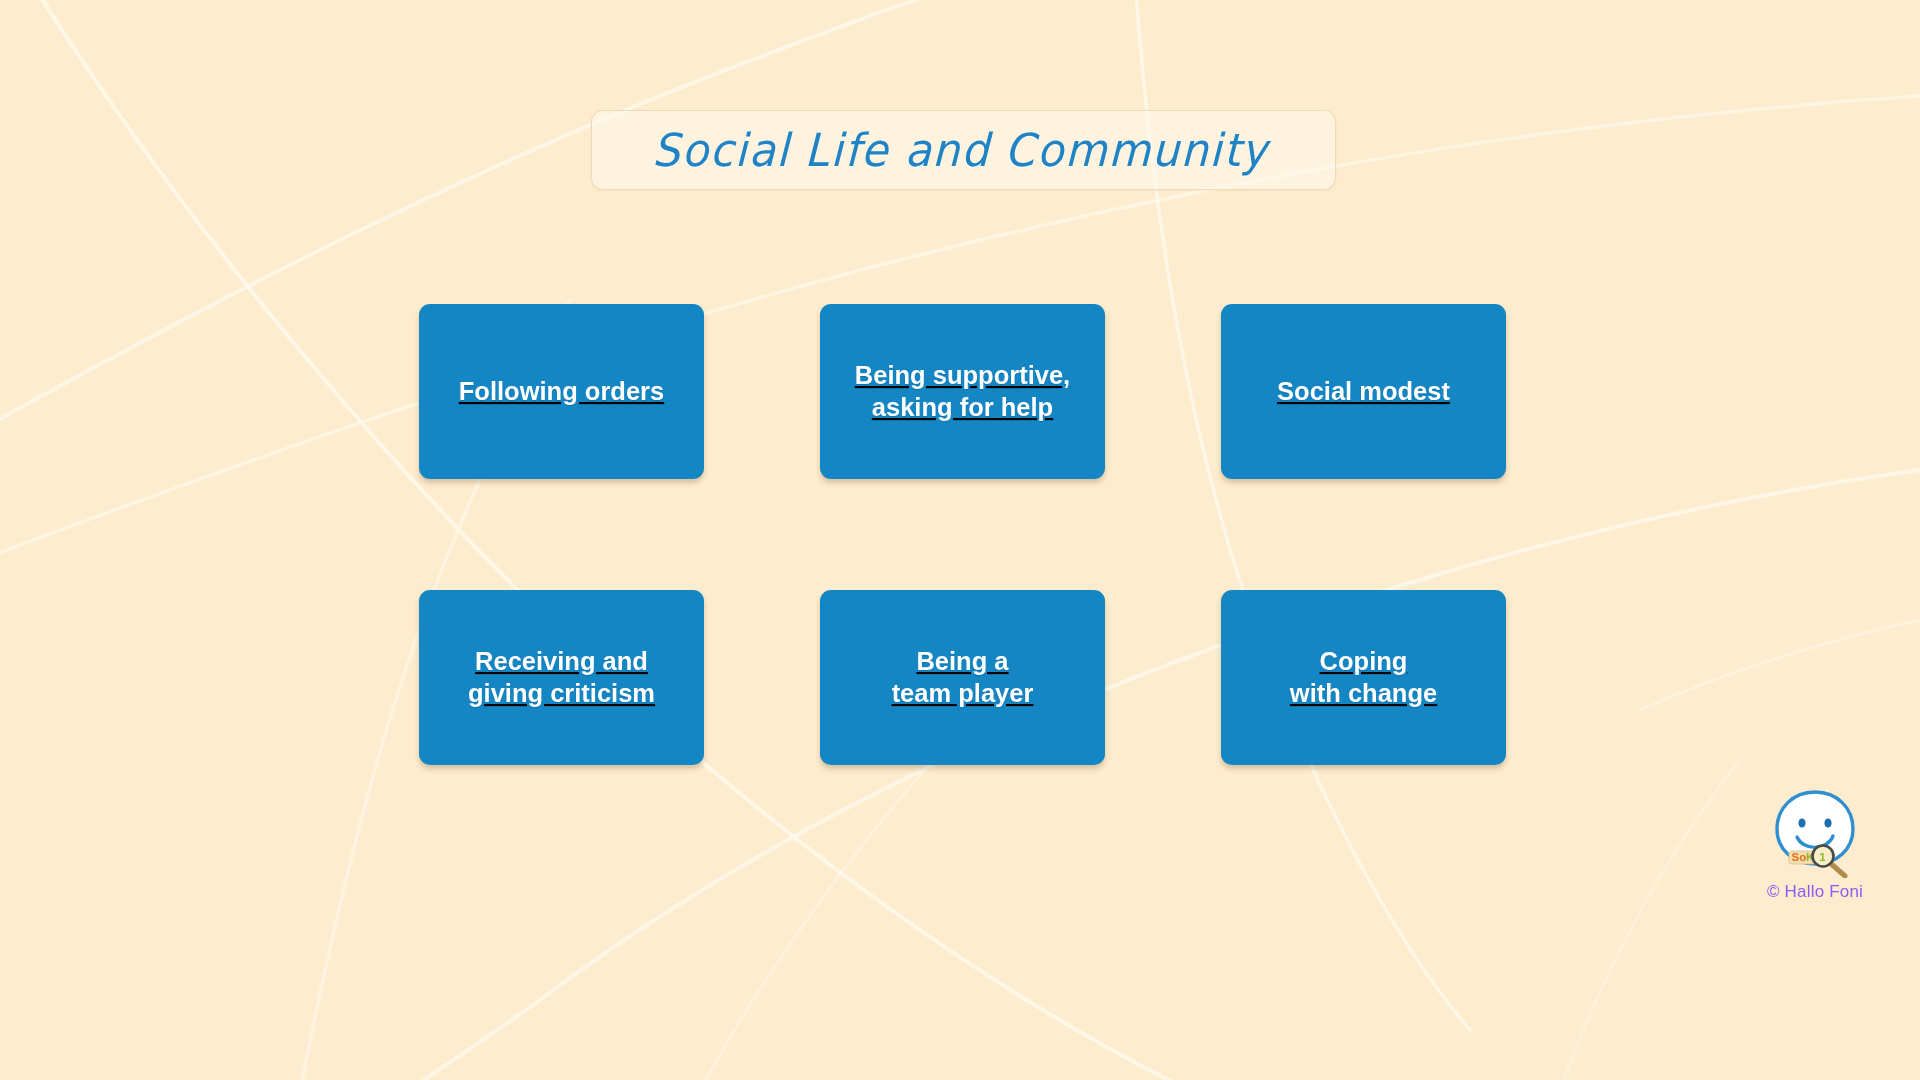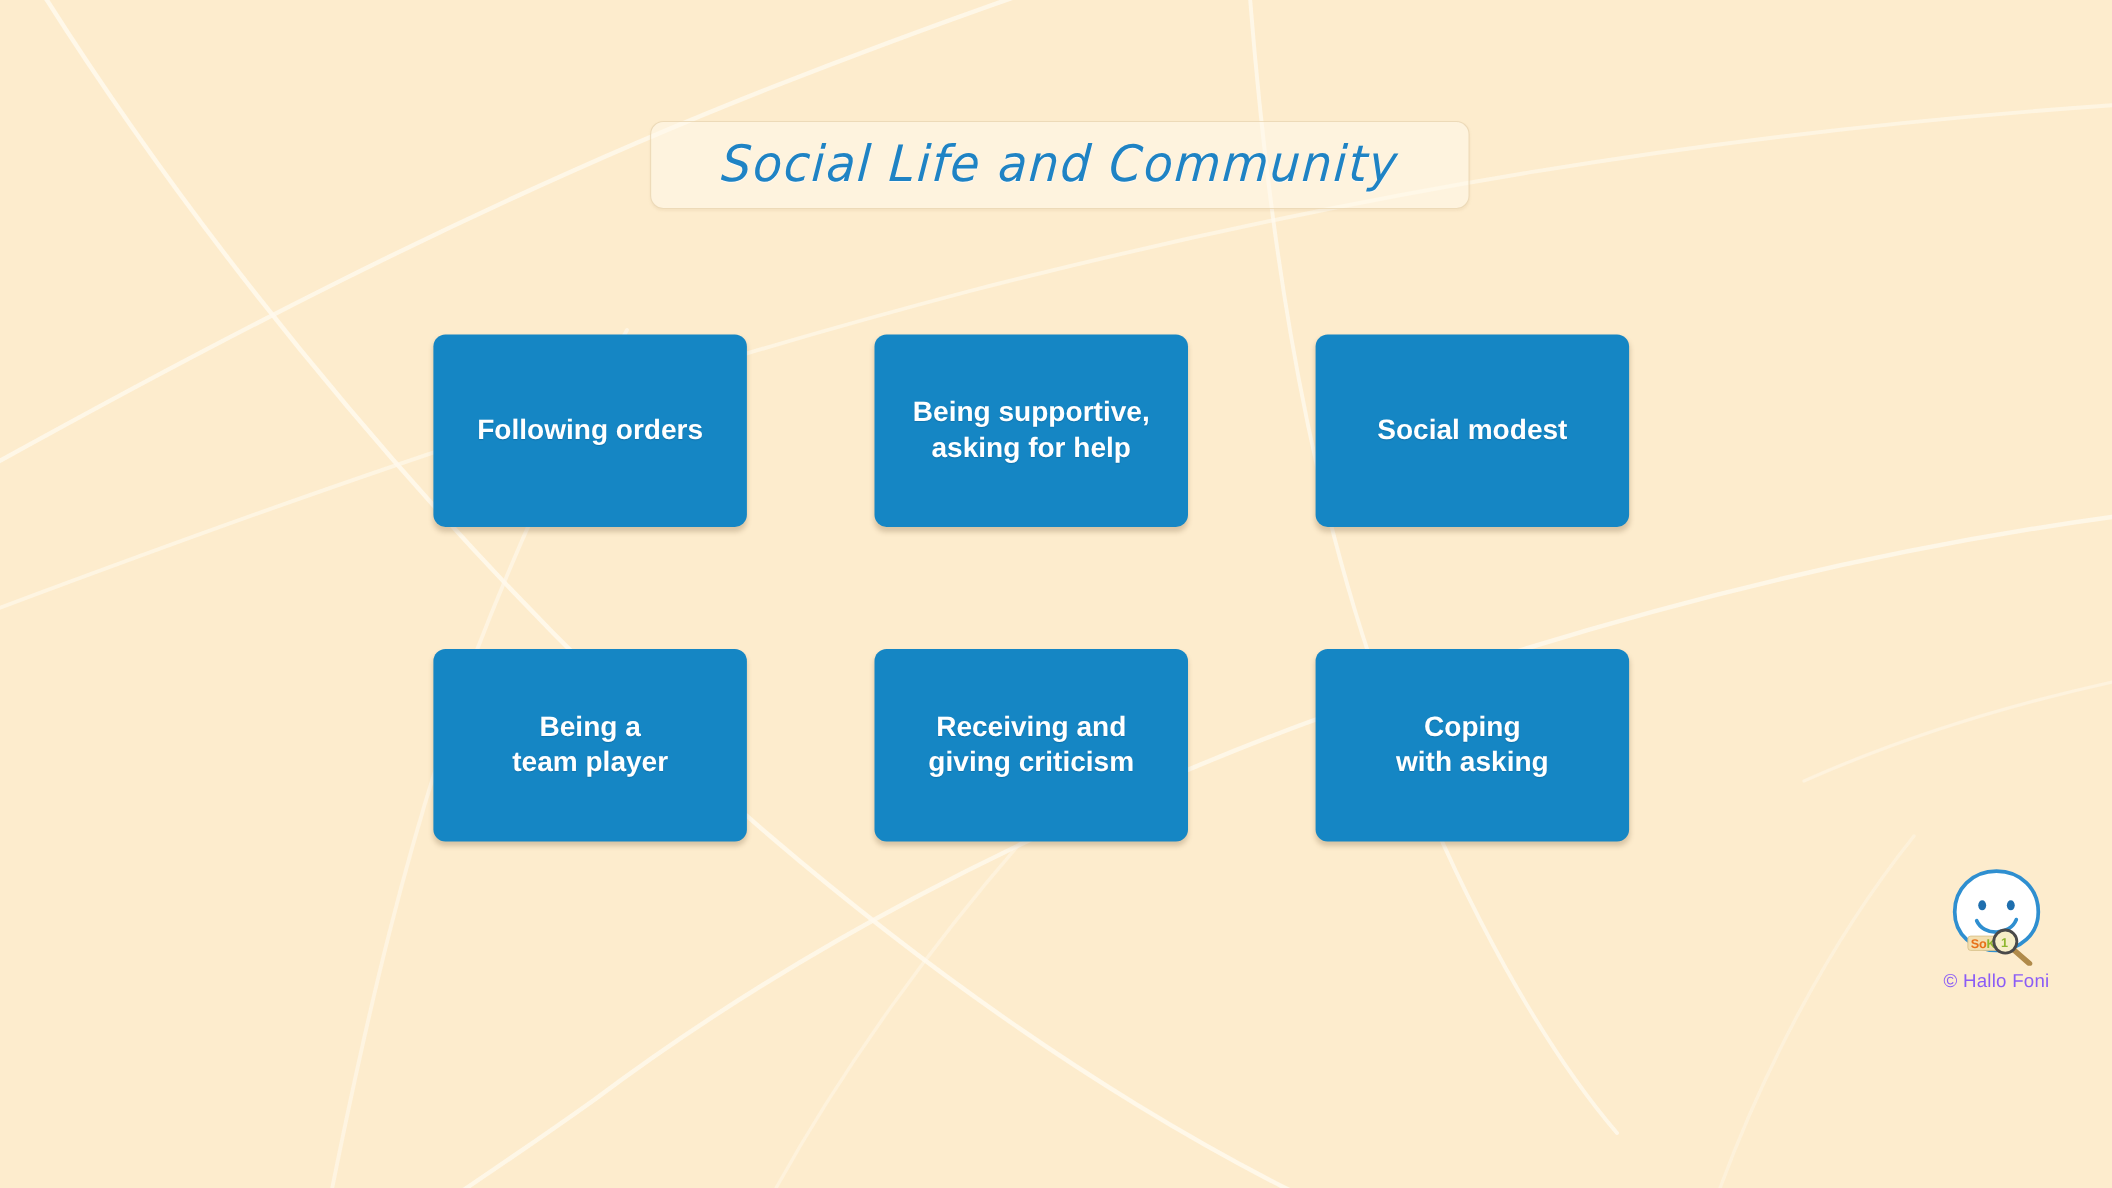--- a/index.html
+++ b/index.html
@@ -58,28 +58,29 @@
     letter-spacing: 1.6px;
     color: #1f83c4;
     white-space: nowrap;
     transform: skewX(-4deg) scaleY(1.06);
     text-shadow: 0 1px 1px rgba(255,255,255,0.8);
   }
 
   
   .card-grid {
     position: absolute;
-    left: 394px;
+    left: 419px;
     top: 304px;
     width: 1087px;
     display: grid;
     grid-template-columns: repeat(3, 285px);
     grid-template-rows: repeat(2, 175px);
     column-gap: 116px;
     row-gap: 111px;
+    text-decoration: underline;
   }
 
   .card {
     background: #1586c4;
     border-radius: 11px;
     box-shadow: 0 4px 5px rgba(120, 95, 60, 0.28);
     display: flex;
     align-items: center;
     justify-content: center;
     text-align: center;
@@ -149,30 +150,30 @@
       <span class="card-label">Following orders</span>
     </div>
     <div class="card">
       <span class="card-label">Being supportive,
 asking for help</span>
     </div>
     <div class="card">
       <span class="card-label">Social modest</span>
     </div>
     <div class="card">
+      <span class="card-label">Receiving and
+giving criticism</span>
+    </div>
+    <div class="card">
       <span class="card-label">Being a
 team player</span>
     </div>
     <div class="card">
-      <span class="card-label">Receiving and
-giving criticism</span>
-    </div>
-    <div class="card">
       <span class="card-label">Coping
-with asking</span>
+with change</span>
     </div>
   </div>
 
   <div class="watermark">
     <svg class="watermark-logo" width="96" height="92" viewBox="0 0 96 92" aria-hidden="true">
 
       <path d="M48 6
                C 70 6 86 22 86 43
                C 86 63 70 78 48 78
                C 26 78 10 63 10 43

